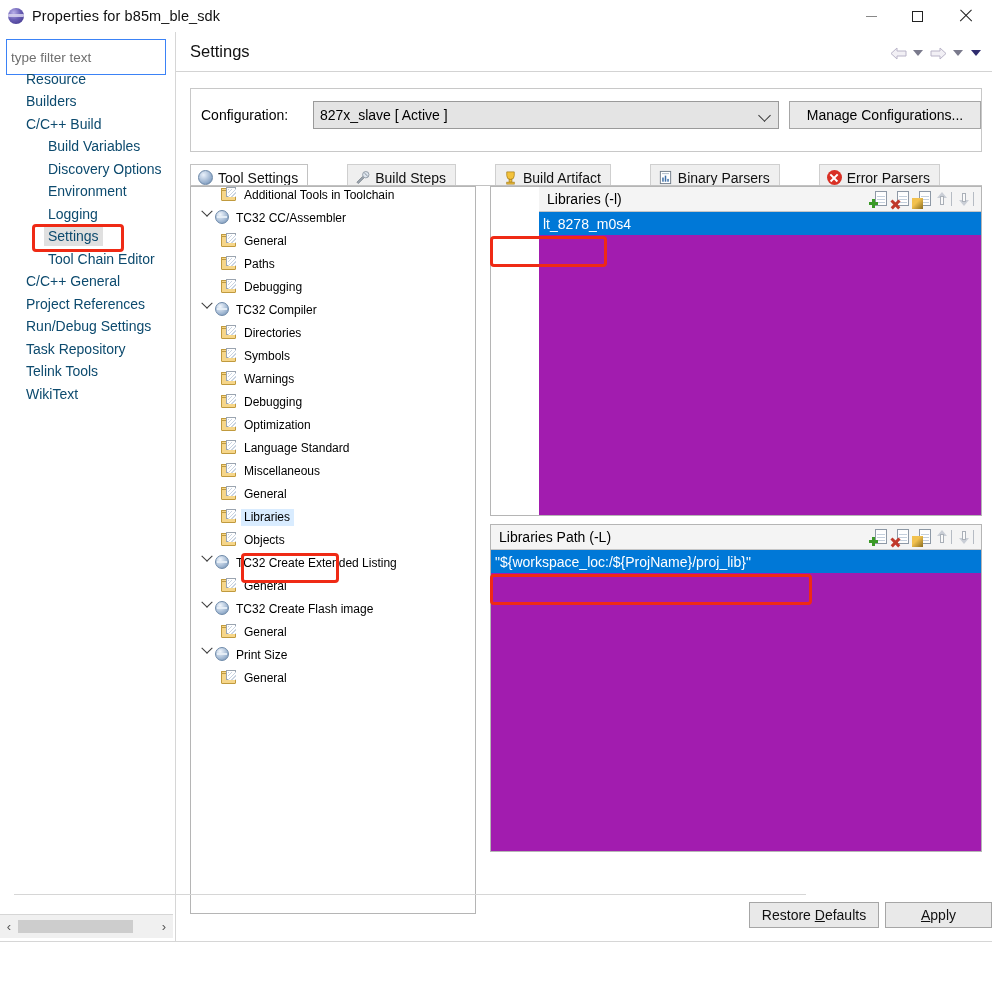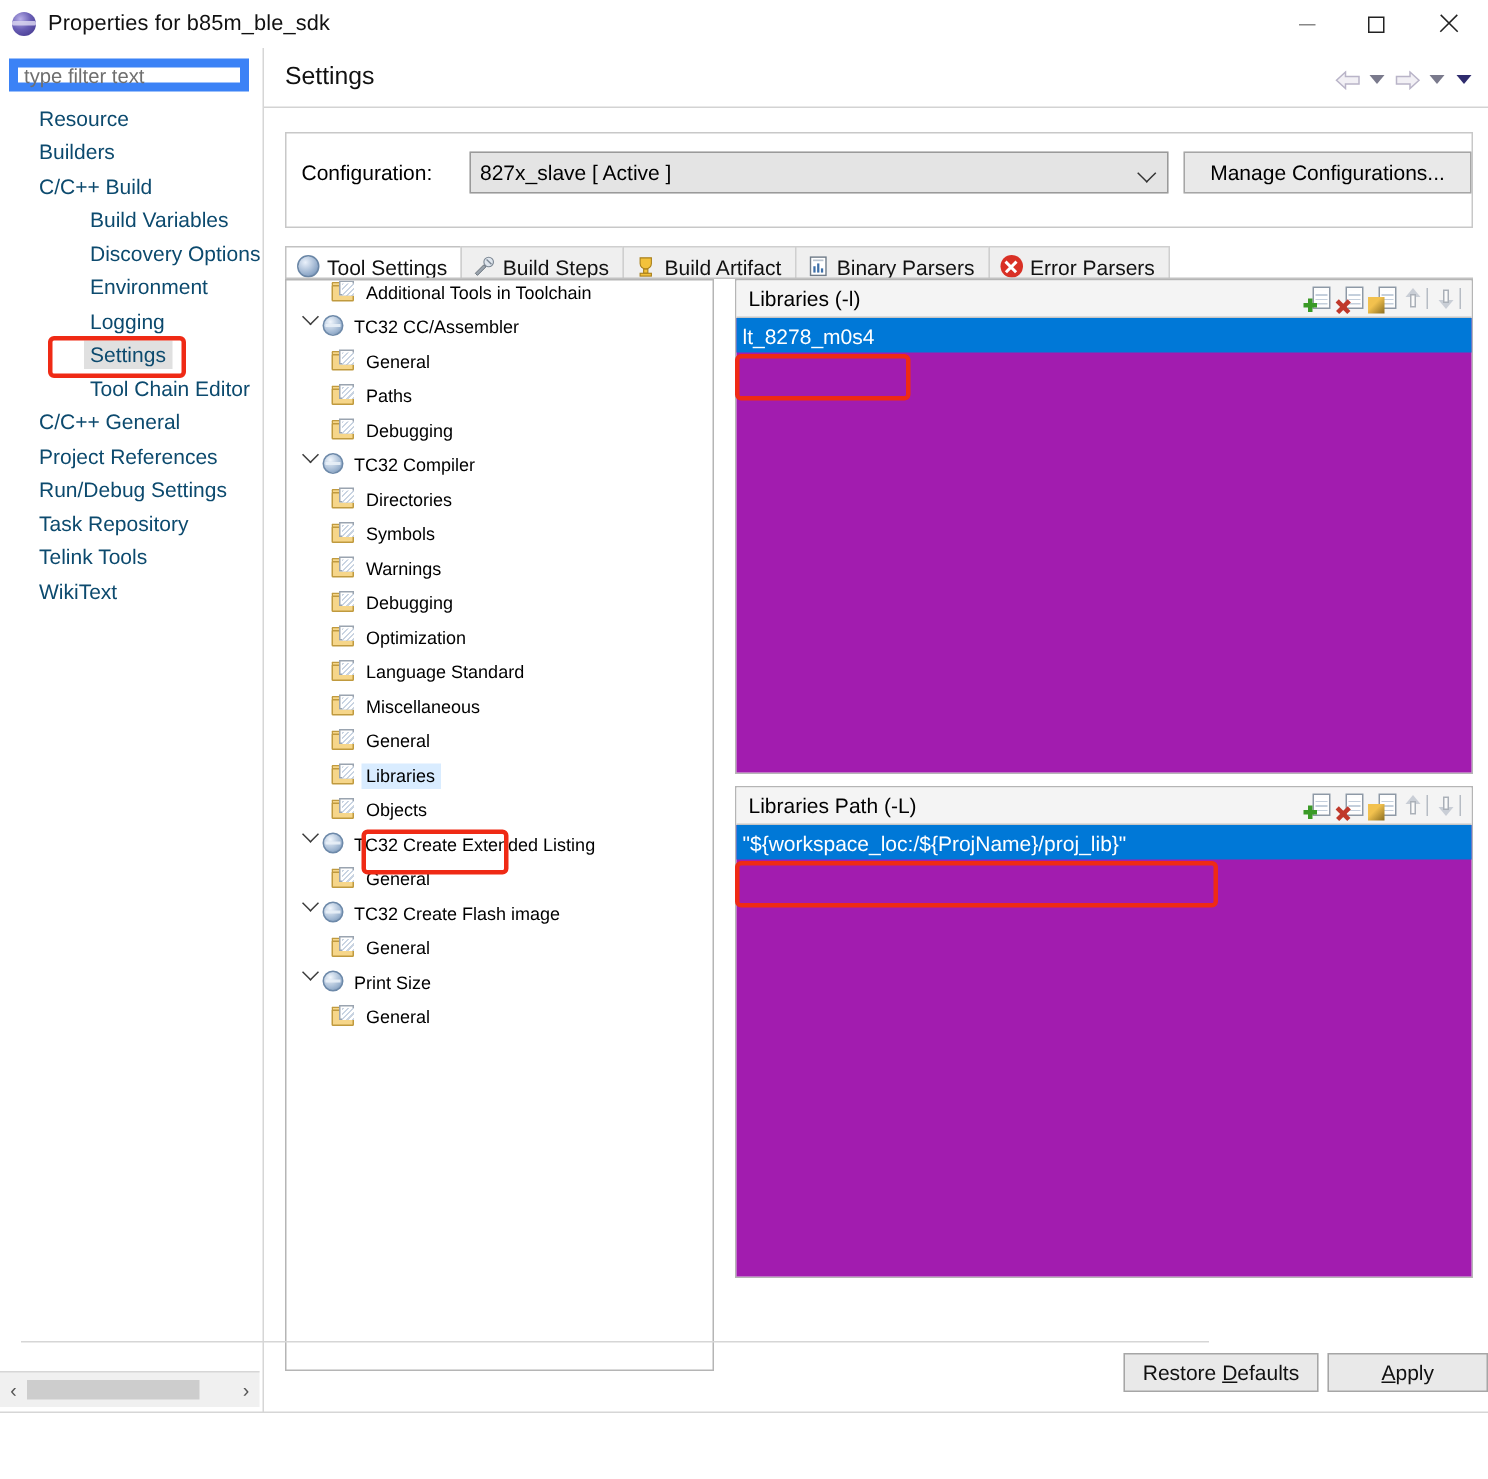--- a/index.html
+++ b/index.html
@@ -45,35 +45,35 @@
   }
   .glyph-close:before{ transform:rotate(45deg); }
   .glyph-close:after{ transform:rotate(-45deg); }
 
   
   .leftcol {
     position:absolute; left:0; top:32px; width:174px; height:910px;
     background:#ffffff;
   }
   .filterbox {
-    position:absolute; left:6px; top:7px; width:160px; height:22px;
-    border:6px solid #3b82f6; background:#fff;
+    position:absolute; left:6px; top:7px; width:160px; height:36px;
+    border:1px solid #3b82f6; background:#fff;
     display:flex; align-items:center; padding-left:4px;
     font-size:13.5px; color:#6f6f6f;
   }
   .lefttree {
     position:absolute; left:0; top:36px; width:174px; height:870px;
     overflow:hidden;
   }
   .ltrow {
     height:22.5px; display:flex; align-items:center;
     font-size:14px; white-space:nowrap; color:#0c4a6e;
     padding-left:22px;
   }
-  .ltrow.ind1 { padding-left:56px; }
+  .ltrow.ind1 { padding-left:44px; }
   .ltrow .lbl { padding:1px 4px 2px 4px; }
   .ltrow.selected .lbl { background:#e0e0e0; }
 
   
   .hscroll {
     position:absolute; left:0; top:914px; width:173px; height:24px;
     background:#f0f0f0; display:flex; align-items:center;
     border-top:1px solid #d6d6d6;
   }
   .hs-arrow { width:18px; height:24px; display:flex; align-items:center; justify-content:center;
@@ -113,21 +113,21 @@
   }
   .conf-btn {
     position:absolute; left:598px; top:12px; width:192px; height:28px;
     background:#e9e9e9; border:1px solid #a6a6a6;
     display:flex; align-items:center; justify-content:center; font-size:14px;
   }
 
   
   .tabstrip {
     position:absolute; left:14px; top:132px; width:792px; height:26px;
-    display:flex; 
+    display:flex; gap:40px;
   }
   .tab {
     height:26px; display:flex; align-items:center; gap:5px;
     padding:0 9px 0 7px; font-size:14px; color:#111;
     background:#efefef; border:1px solid #cfcfcf; border-bottom:none;
     margin-right:-1px;
   }
   .tab.active { background:#ffffff; border-color:#c2c2c2; }
   .tab-line { position:absolute; left:14px; top:153px; width:792px; height:1px; background:#c2c2c2; }
 
@@ -581,21 +581,21 @@
           <div class="ttrow" style="padding-left: 30px;">
             <span class="ic-folder">
               <i class="f-tab"></i>
               <i class="f-back"></i>
               <i class="f-pg"></i>
             </span>
             <span class="ttlbl">General</span>
           </div>
         </div>
 
-      <div class="optpanel" style="left:300px; top:0px; width:492px; height:330px;">
+      <div class="optpanel" style="left:300px; top:0px; width:492px; height:330px;padding-left:48px;">
         <div class="opt-head">
           <span class="opt-title">Libraries (-l)</span>
           <div class="opt-tools">
             <div class="tbi">
                 <i class="doc-ic"></i>
                 <i class="badge-plus"></i>
               </div>
             <div class="tbi">
                 <i class="doc-ic"></i>
                 <i class="badge-x"></i>

